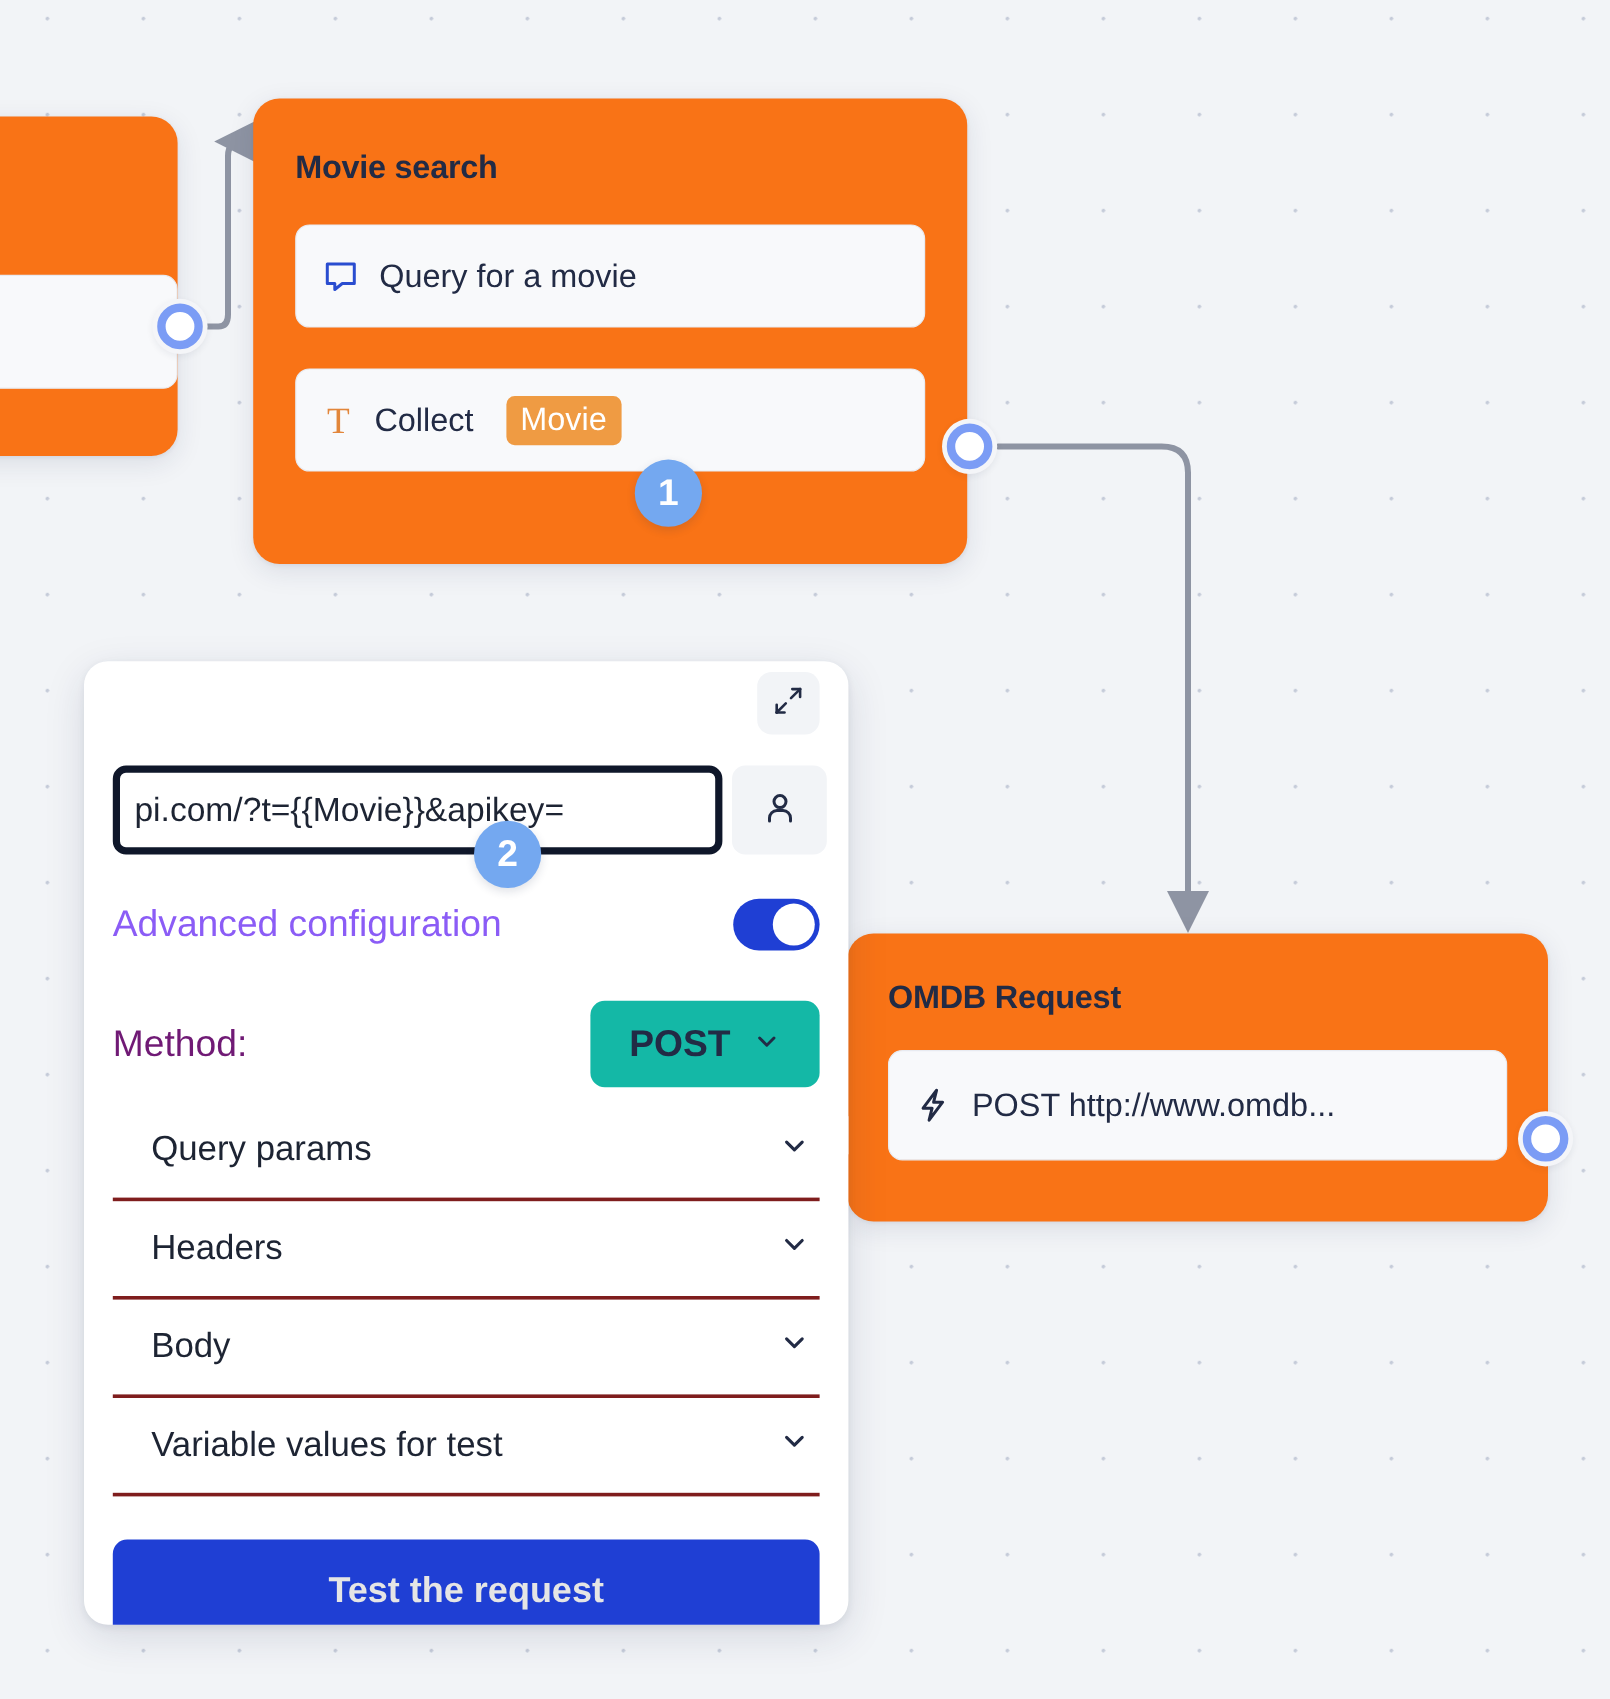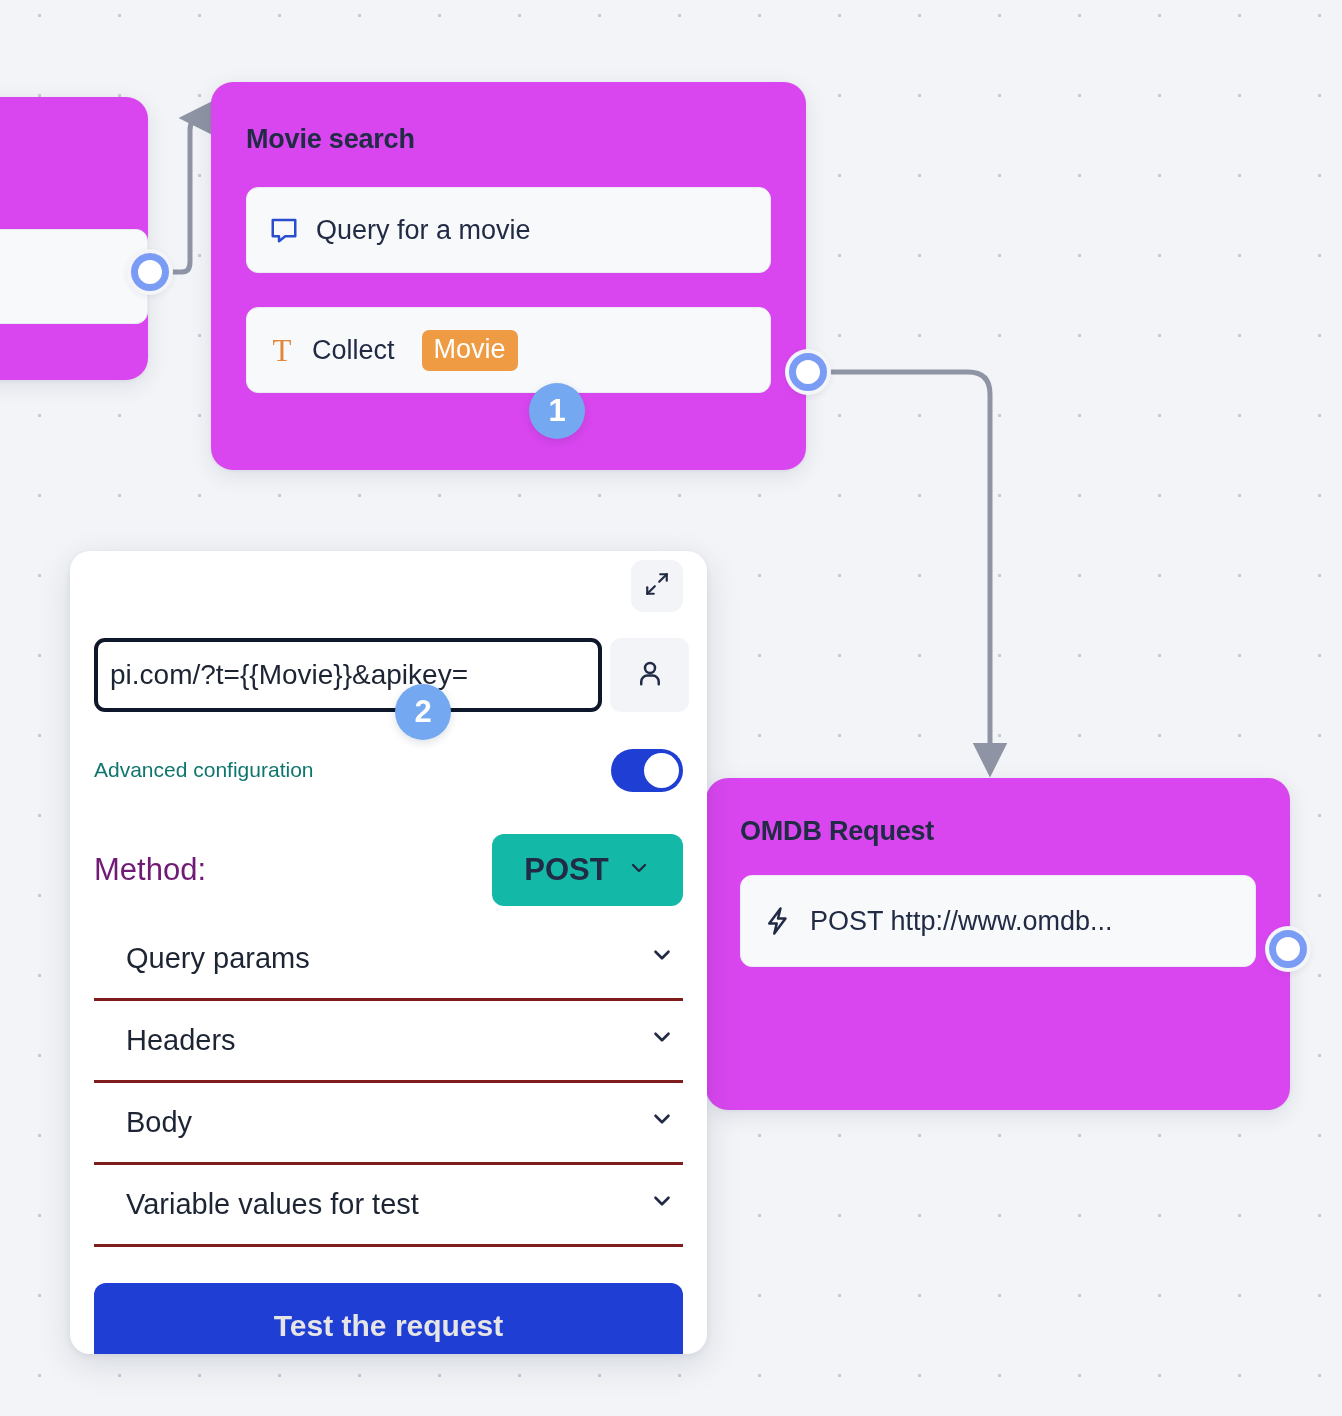--- a/index.html
+++ b/index.html
@@ -33,21 +33,21 @@
     position: absolute;
     inset: 0;
     width: 1342px;
     height: 1416px;
     pointer-events: none;
   }
 
   
   .node {
     position: absolute;
-    background: #d946ef;
+    background: #f97316;
     border-radius: 22px;
     box-shadow: 0 6px 22px rgba(28, 39, 76, 0.10), 0 1px 3px rgba(28,39,76,0.06);
   }
 
   .node-title {
     font-size: 27px;
     font-weight: bold;
     color: #222b45;
     letter-spacing: -0.2px;
   }
@@ -114,21 +114,21 @@
     font-size: 27px;
     margin-left: 10px;
     display: inline-block;
   }
 
   
   #node-omdb {
     left: 706px;
     top: 778px;
     width: 584px;
-    height: 332px;
+    height: 240px;
     padding: 38px 34px;
   }
   #node-omdb .node-title { margin-bottom: 28px; }
   #node-omdb .node-row { height: 92px; }
   .icon-bolt { flex: 0 0 auto; line-height: 0; }
 
   
   .card-caret {
     position: absolute;
     left: -15px;
@@ -189,21 +189,21 @@
     position: absolute;
     left: 24px;
     top: 87px;
     display: flex;
     align-items: stretch;
     gap: 8px;
   }
   .url-input {
     width: 508px;
     height: 74px;
-    border: 4px solid #0f172a;
+    border: 6px solid #0f172a;
     border-radius: 11px;
     background: #ffffff;
     font-size: 28px;
     color: #1d2433;
     padding: 0 12px;
     font-family: "Liberation Sans", sans-serif;
     outline: none;
     overflow: hidden;
     white-space: nowrap;
     display: flex;
@@ -218,21 +218,21 @@
     cursor: pointer;
   }
 
   .adv-row {
     position: absolute;
     left: 24px; right: 24px;
     top: 190px;
     height: 58px;
     display: flex; align-items: center; justify-content: space-between;
   }
-  .adv-label { font-size: 21px; color: #0f766e; }
+  .adv-label { font-size: 31px; color: #8b5cf6; }
   .toggle {
     width: 72px; height: 43px;
     border-radius: 22px;
     background: #1f3fd4;
     position: relative;
     cursor: pointer;
   }
   .toggle .knob {
     position: absolute;
     right: 4px; top: 4px;

